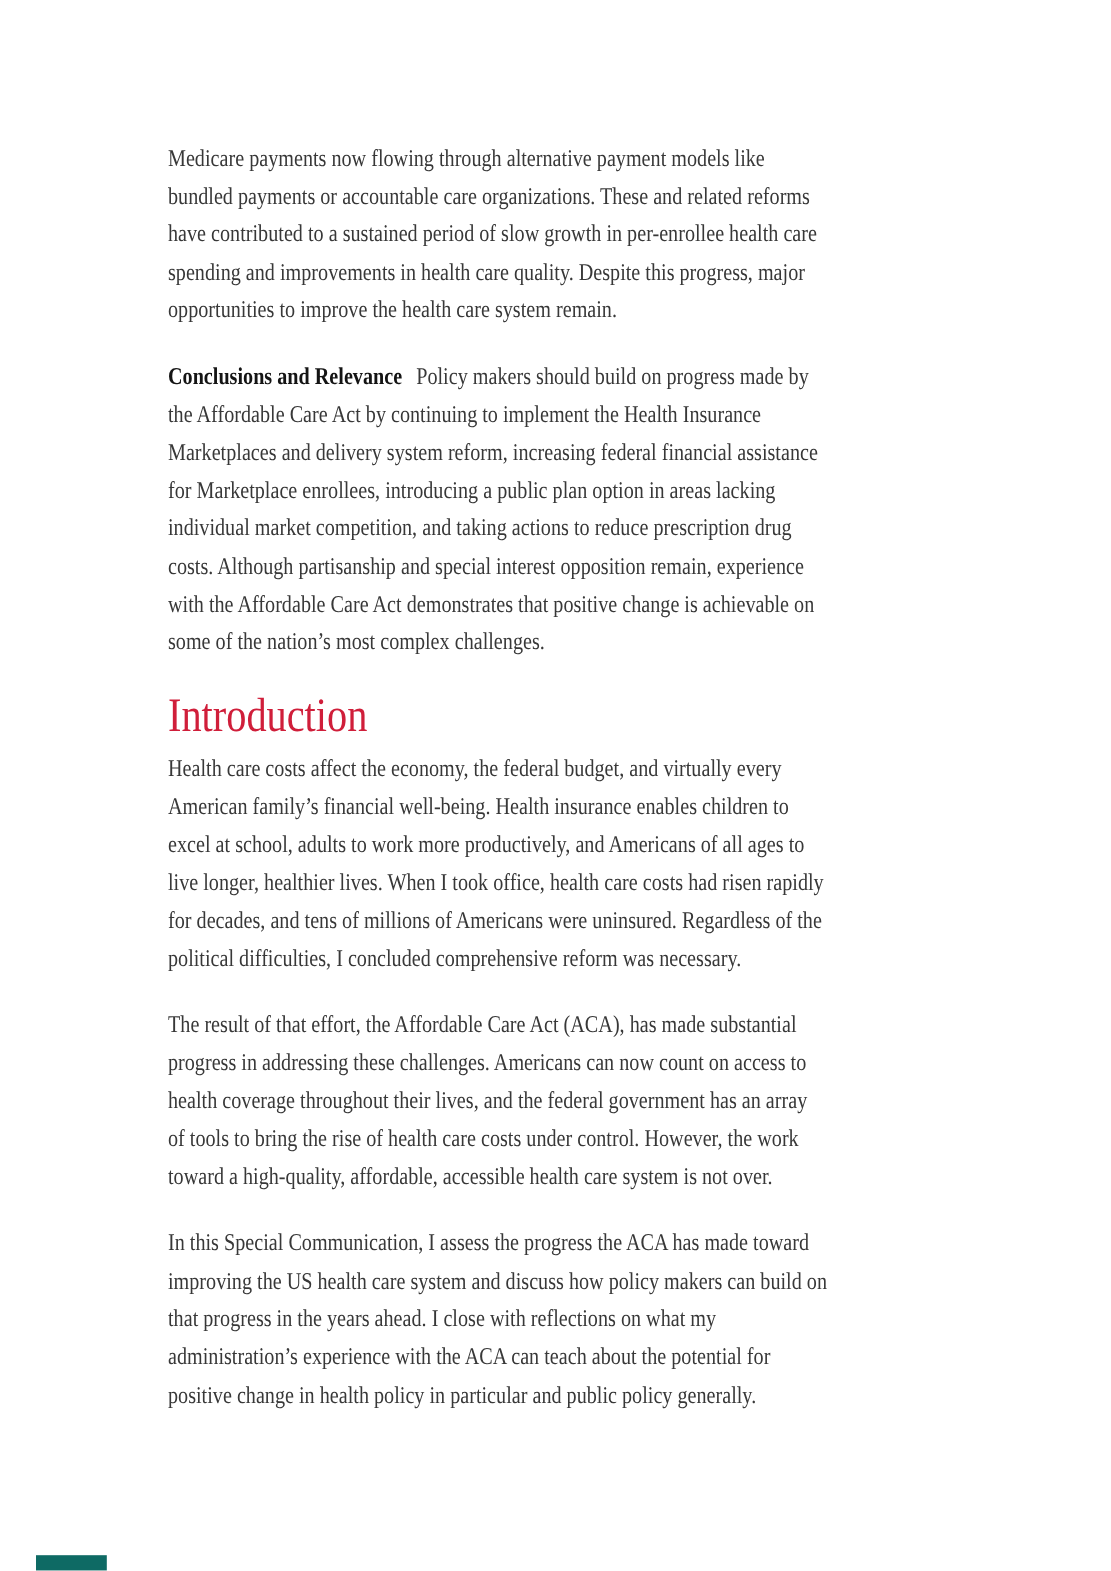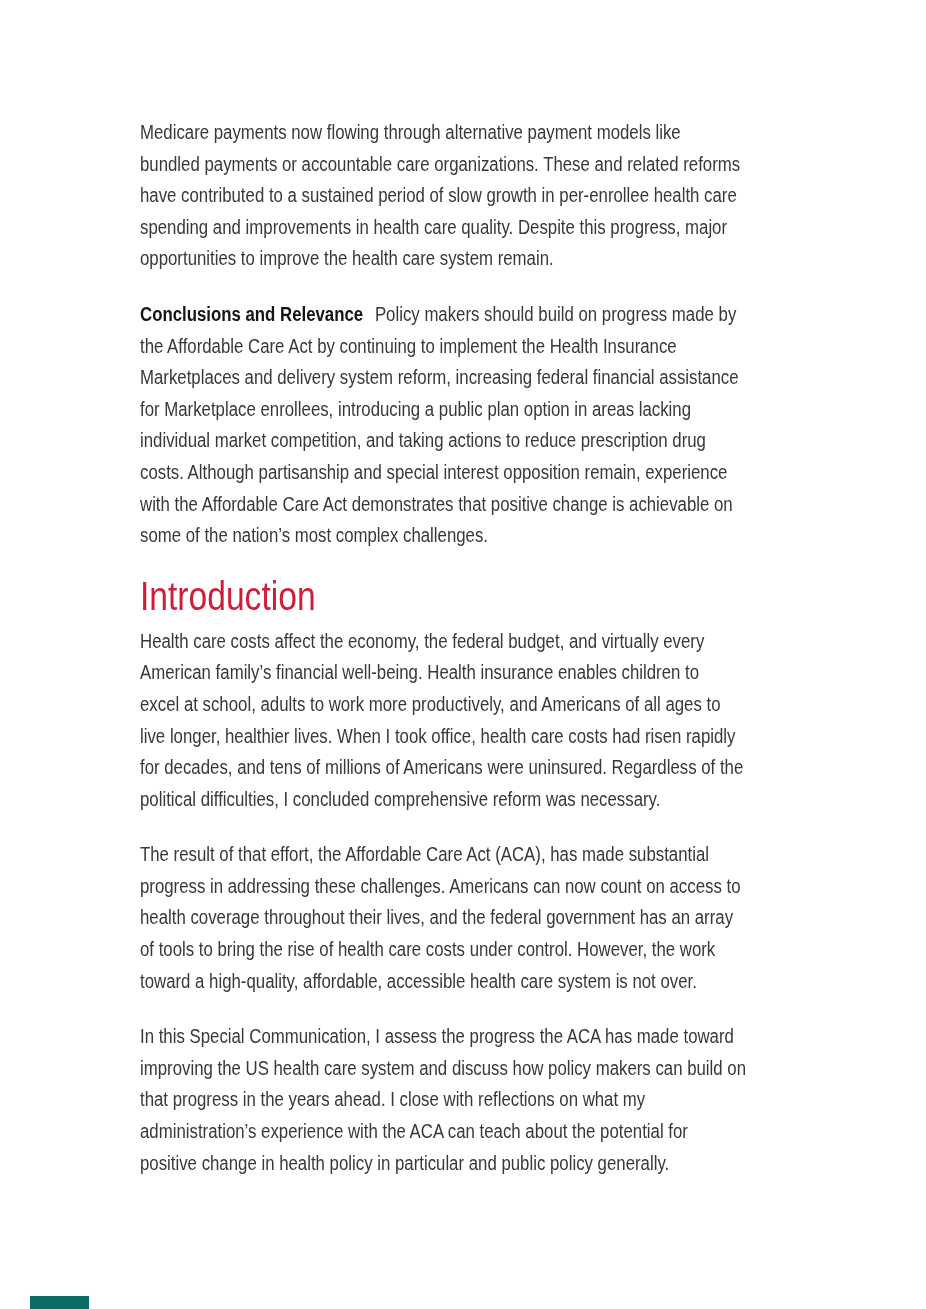--- a/index.html
+++ b/index.html
@@ -6,21 +6,21 @@
     margin: 0;
     padding: 0;
     background: #ffffff;
   }
   .page {
     position: relative;
     width: 926px;
     height: 1309px;
     background: #ffffff;
     overflow: hidden;
-    font-family: Liberation Sans, sans-serif;
+    font-family: Liberation Serif, serif;
   }
   .content {
     position: absolute;
     left: 140px;
     top: 117px;
     width: 780px;
     transform: scaleX(0.84);
     transform-origin: 0 0;
   }
   .content p {

